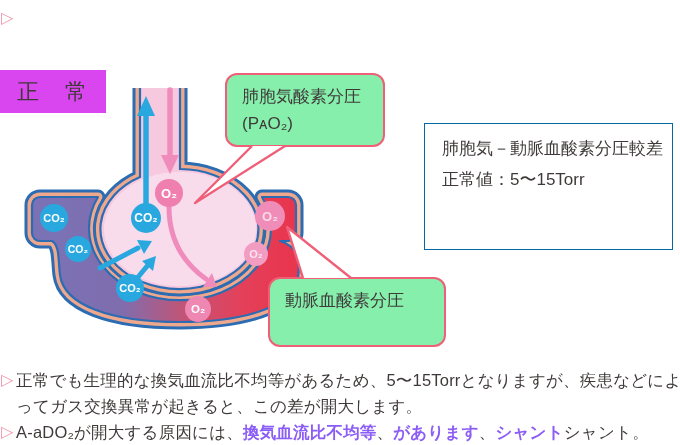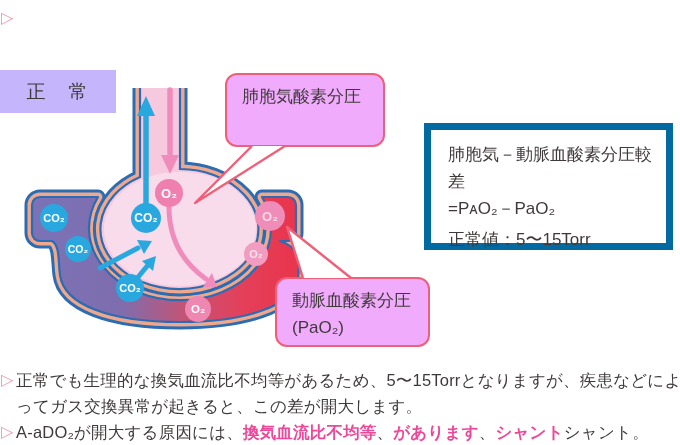--- a/index.html
+++ b/index.html
@@ -14,41 +14,41 @@
     font-size:16.5px;line-height:26px;letter-spacing:0.2px;
     padding-left:13px;
   }
   .note .bullet{
     position:absolute;left:-2px;top:0;
     color:#f096ab;font-size:16px;
   }
   #top-note{top:5px;}
   #note1{top:367px;}
   #note2{top:419px;white-space:nowrap;}
-  .hl{color:#ec4899;font-weight:bold;}
+  .hl{color:#8b5cf6;font-weight:bold;}
   #status-label{
-    position:absolute;left:0;top:70px;width:116px;height:43px;
-    background:#c4b5fd;
-    font-size:19px;line-height:43px;text-align:center;letter-spacing:2px;
+    position:absolute;left:0;top:70px;width:106px;height:43px;
+    background:#d946ef;
+    font-size:22px;line-height:43px;text-align:center;letter-spacing:2px;
   }
   #diagram-svg,#tails-svg{
     position:absolute;left:0;top:60px;width:470px;height:310px;
   }
   #tails-svg{pointer-events:none;}
   .callout{
-    position:absolute;background:#f0abfc;
+    position:absolute;background:#86efac;
     border:2.5px solid #ef6078;border-radius:12px;
     font-size:17px;line-height:27px;
     padding:8px 0 0 15px;box-sizing:border-box;
   }
   #alveolar-callout{left:225px;top:73px;width:160px;height:74px;}
-  #arterial-callout{left:275px;top:277px;width:155px;height:70px;}
+  #arterial-callout{left:268px;top:277px;width:178px;height:70px;}
   #info-box{
     position:absolute;left:424px;top:123px;width:249px;height:127px;
-    background:#ffffff;border:7px solid #0369a1;box-sizing:border-box;
+    background:#ffffff;border:1px solid #0369a1;box-sizing:border-box;
     font-size:17px;line-height:27px;
     padding:11px 0 0 17px;
   }
   #info-box .last{margin-top:4px;}
   .bubble-label{font-weight:bold;font-family:"Liberation Sans","DejaVu Sans",sans-serif;}
 </style>
 </head>
 <body>
 
 <div class="note" id="top-note">
@@ -132,34 +132,33 @@
   <g>
     <circle cx="198" cy="249" r="13" fill="#ef87b3"></circle>
     <text class="bubble-label" x="198" y="253" font-size="11.5" fill="#ffffff" text-anchor="middle">O₂</text>
   </g>
 </svg>
 
 <div id="status-label">正　常</div>
 
 <div class="callout" id="alveolar-callout">
   <div>肺胞気酸素分圧</div>
+  <div>(PᴀO₂)</div>
 </div>
 <div class="callout" id="arterial-callout">
   <div>動脈血酸素分圧</div>
-  <div>(PaO₂)</div>
 </div>
 
 <svg id="tails-svg" viewBox="0 0 470 310">
   <path d="M 252 86 L 195 143 L 285 86" fill="#ffffff" stroke="#ef6078" stroke-width="2.4" stroke-linejoin="round"></path>
   <path d="M 303 218 L 287 167 L 351 218" fill="#ffffff" stroke="#ef6078" stroke-width="2.4" stroke-linejoin="round"></path>
 </svg>
 
 <div id="info-box">
   <div>肺胞気－動脈血酸素分圧較差</div>
-  <div>=PᴀO₂－PaO₂</div>
   <div class="last">正常値：5〜15Torr</div>
 </div>
 
 <div class="note" id="note1">
   <span class="bullet">▷</span><span>正常でも生理的な換気血流比不均等があるため、5〜15Torrとなりますが、疾患などによってガス交換異常が起きると、この差が開大します。</span>
 </div>
 <div class="note" id="note2">
   <span class="bullet">▷</span><span>A-aDO₂が開大する原因には、</span><span class="hl">換気血流比不均等</span><span>、</span><span class="hl">があります</span><span>、</span><span class="hl">シャント</span><span>シャント。</span>
 </div>
 

